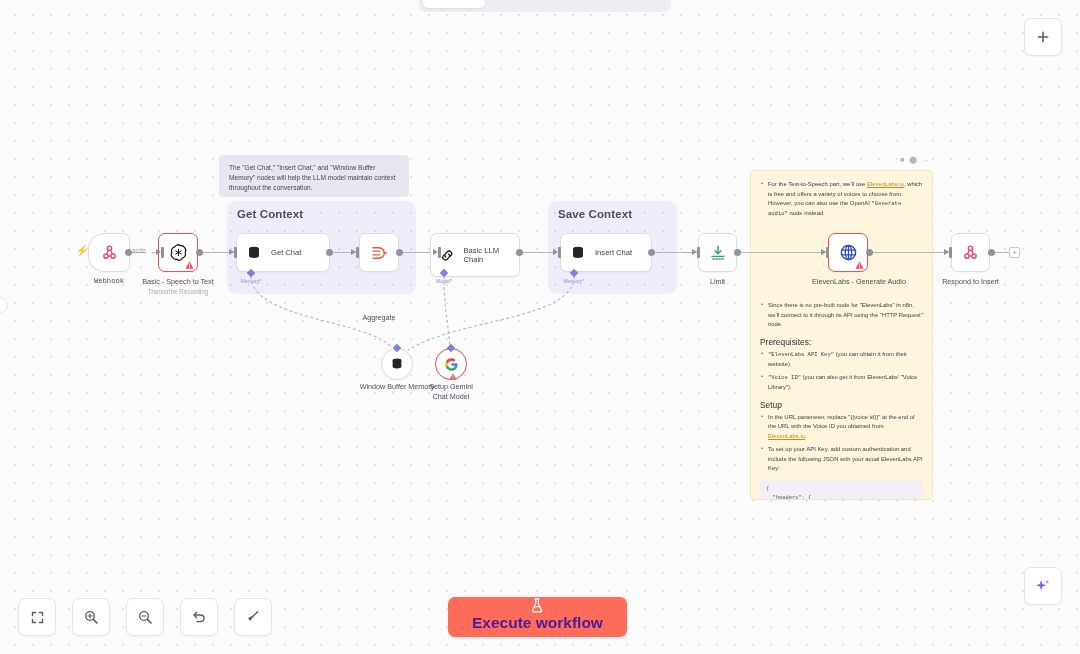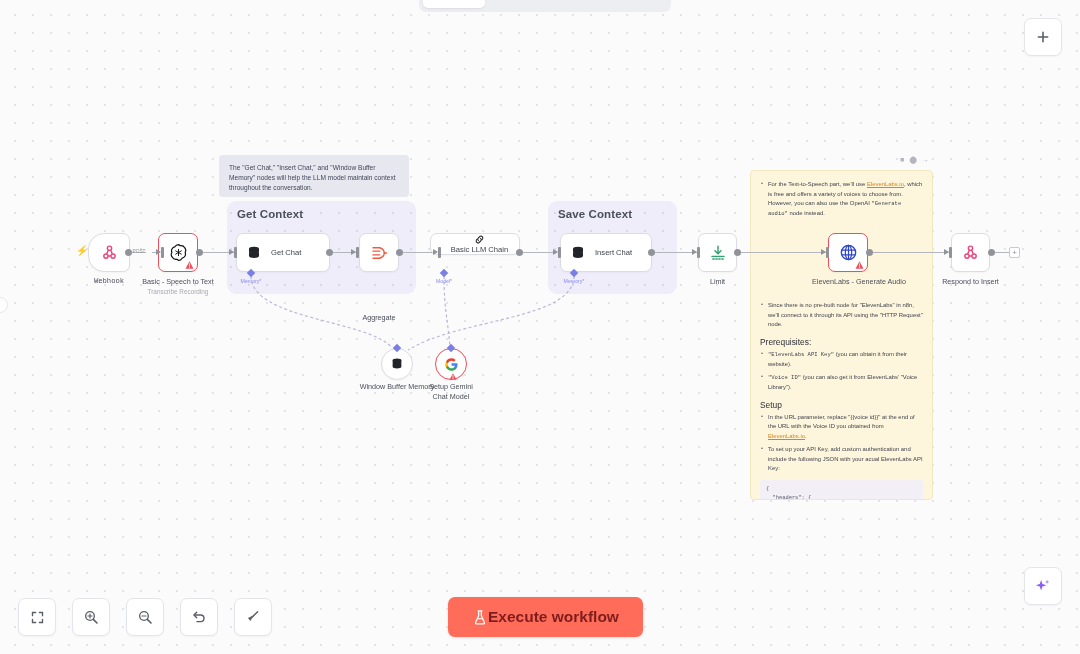--- a/index.html
+++ b/index.html
@@ -43,25 +43,25 @@
   #add-node-button{ left:1024px; top:18px; }
   #ai-assistant-button{ left:1024px; top:567px; }
 
   
   #zoom-toolbar{ position:absolute; left:18px; top:598px; display:flex; gap:16px; z-index:35; }
   #zoom-toolbar .sqbtn{ position:static; }
 
   
   #execute-workflow-button{
     position:absolute; left:448px; top:597px;
-    height:40px; padding:0 24px; background:#ff6d5a; color:#7f1d1d;
+    height:40px; padding:0 24px; background:#ff6d5a; color:#4c1d95;
     border:none; border-radius:7px; font-size:15.5px; font-weight:600;
     display:flex; align-items:center; cursor:pointer;
     font-family:"Liberation Sans", sans-serif;
-    box-shadow:0 1px 3px rgba(0,0,0,.10); z-index:35;
+    box-shadow:0 1px 3px rgba(0,0,0,.10); z-index:35;flex-direction:column;
   }
 
   
   #left-panel-handle{
     position:absolute; left:-8px; top:297px; width:16px; height:16px;
     border:1px solid #e7e7ec; border-radius:50%; background:#fff; z-index:30;
   }
 
   
   .group{
@@ -327,21 +327,21 @@
       <path d="M19 12h3" stroke="#f05a3c" stroke-width="1.8" stroke-linecap="round"></path>
     </svg>
   </div>
   <div class="node-label" style="top:44px;margin-top:36px;">Aggregate</div>
 </div>
 <div class="dot" style="left:396px; top:249px;"></div>
 <div class="arrowhead" style="left:433px; top:249px;"></div>
 <div class="inbar" style="left:438px; top:247px;"></div>
 
 <div class="node" style="left:430px; top:233px;">
-  <div class="node-box" style="width:90px; height:22px;flex-direction:column;">
+  <div class="node-box" style="width:90px; height:44px;">
     <svg width="15" height="15" viewBox="0 0 24 24" style="margin-left:9px;">
       <path d="M9.5 14.5a4.3 4.3 0 0 1 0-6l3-3a4.3 4.3 0 0 1 6 6l-1.5 1.5" fill="none" stroke="#1a1a1f" stroke-width="2.2" stroke-linecap="round"></path>
       <path d="M14.5 9.5a4.3 4.3 0 0 1 0 6l-3 3a4.3 4.3 0 0 1-6-6l1.5-1.5" fill="none" stroke="#1a1a1f" stroke-width="2.2" stroke-linecap="round"></path>
     </svg>
     <span class="node-title">Basic LLM Chain</span>
   </div>
 </div>
 <div class="dot" style="left:516px; top:249px;"></div>
 <div class="conn-diamond" style="left:441px; top:270px;"></div>
 <div class="conn-label" style="left:444px; top:278px;">Model*</div>

